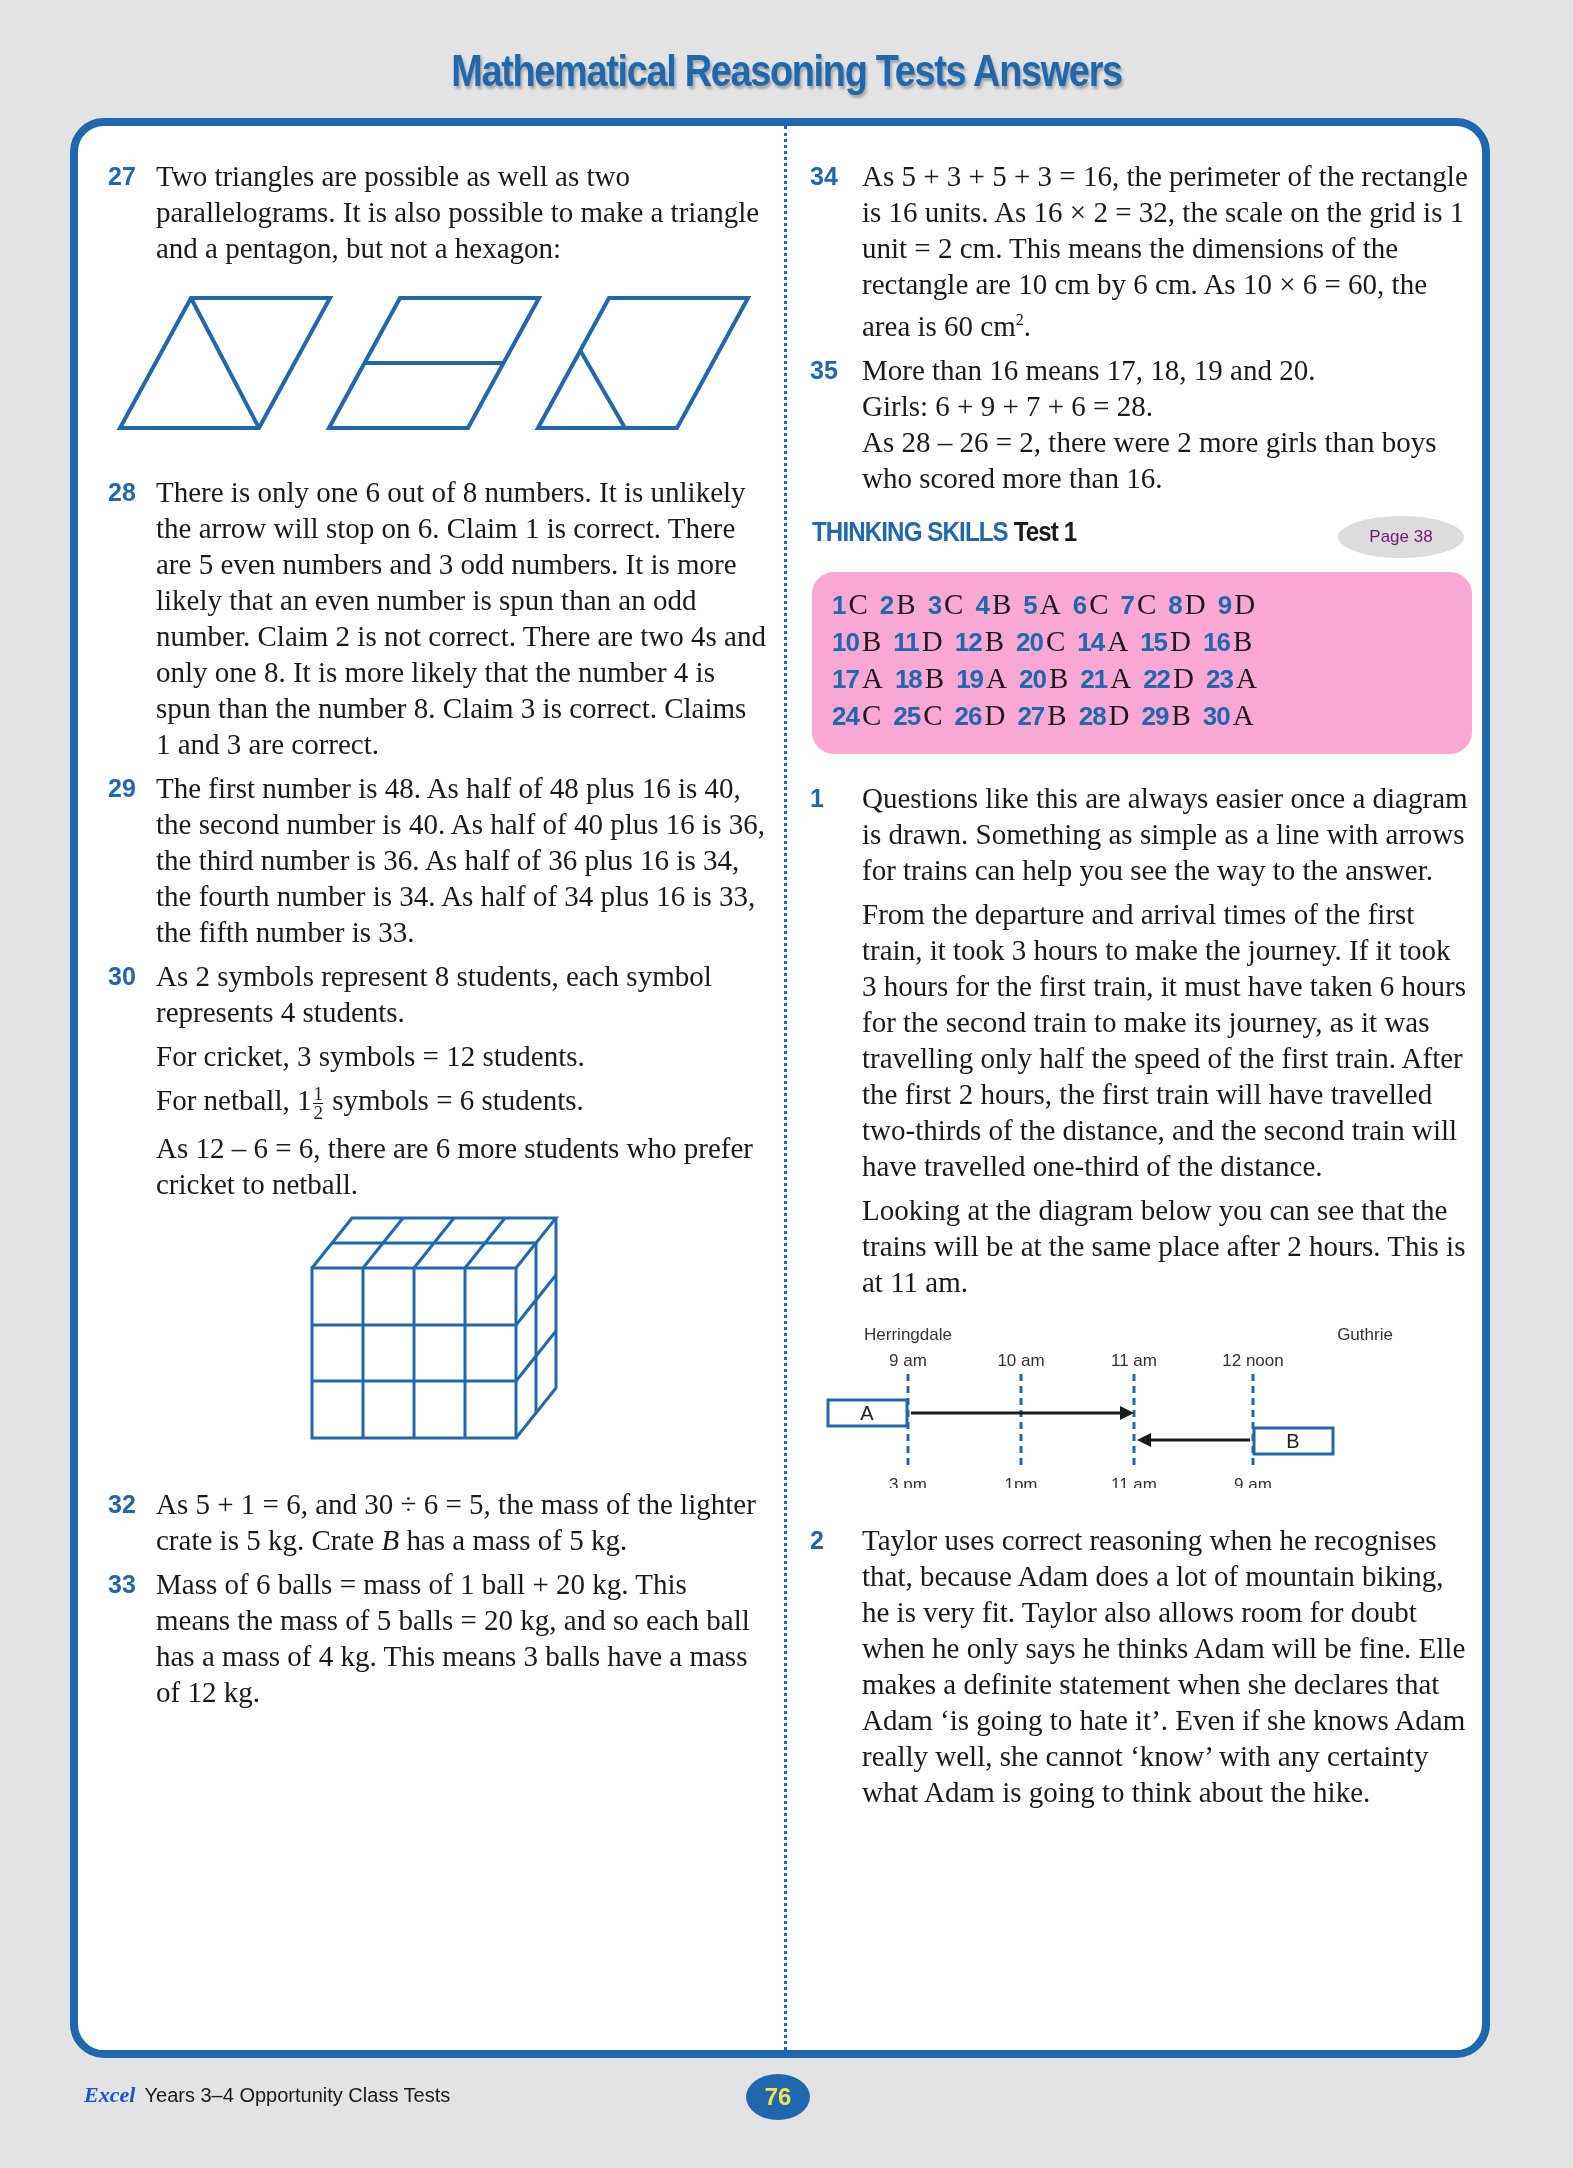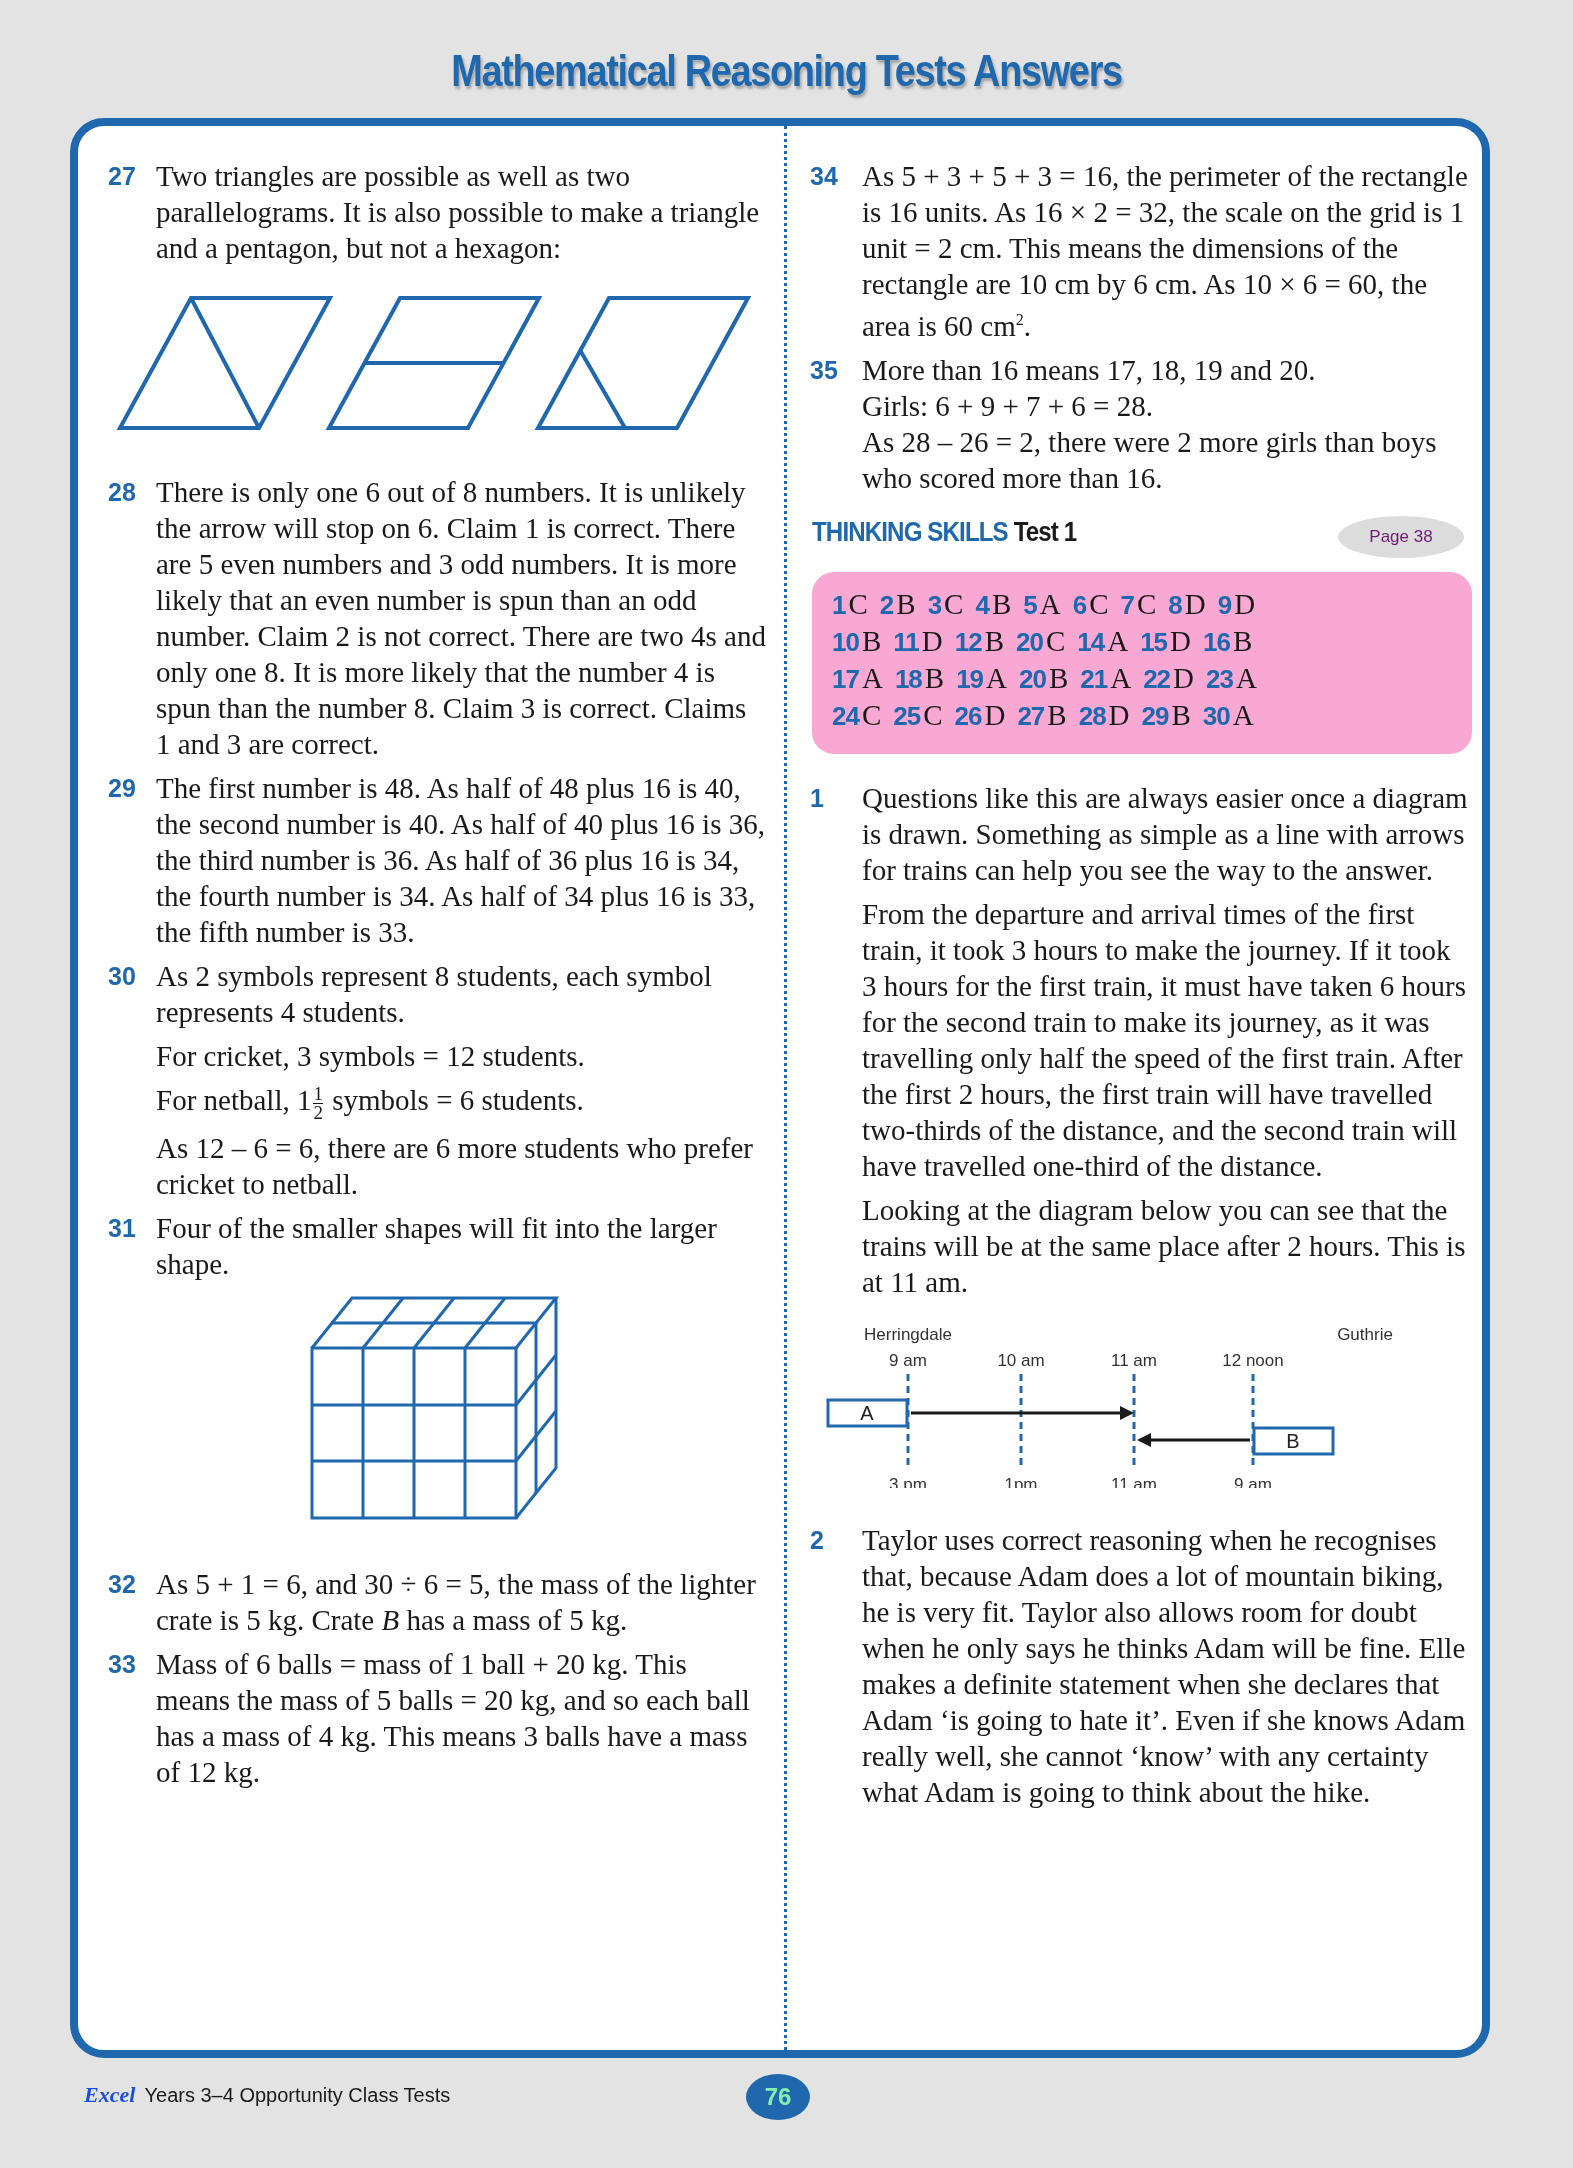--- a/index.html
+++ b/index.html
@@ -95,21 +95,21 @@
     position: absolute; left: 84px; top: 2082px;
     font-family: "Liberation Sans", sans-serif; font-size: 20px; color: #1a1a1a;
   }
   .footer-text .brand {
     font-family: "Liberation Serif", serif; font-style: italic; font-weight: bold;
     color: #1d4ed8; font-size: 22px; margin-right: 4px;
   }
   .page-number {
     position: absolute; left: 746px; top: 2074px;
     width: 64px; height: 46px; border-radius: 50%;
-    background: #2068ae; color: #86efac;
+    background: #2068ae; color: #fde047;
     font-family: "Liberation Sans", sans-serif; font-weight: bold; font-size: 24px;
     display: flex; align-items: center; justify-content: center;
   }
   svg text { font-family: "Liberation Sans", sans-serif; }
 </style>
 </head>
 <body>
 
 <div class="page-title">Mathematical Reasoning Tests Answers</div>
 
@@ -146,24 +146,20 @@
   </div>
 
   <div class="q">
     <span class="num">30</span>
     <p>As 2 symbols represent 8 students, each symbol represents 4 students.</p>
     <p>For cricket, 3 symbols = 12 students.</p>
     <p><span>For netball, 1</span><span class="frac"><span class="top">1</span><span>2</span></span><span> symbols = 6 students.</span></p>
     <p>As 12 – 6 = 6, there are 6 more students who prefer cricket to netball.</p>
   </div>
 
-  <div class="q">
-    <span class="num">31</span>
-    <p>Four of the smaller shapes will fit into the larger shape.</p>
-  </div>
   <div class="figure" style="margin-top:6px;">
     <svg width="660" height="250" viewBox="0 0 660 250">
       <g fill="none" stroke="#2068ae" stroke-width="3">
 
         <rect x="206" y="58" width="204" height="170"></rect>
         <line x1="257" y1="58" x2="257" y2="228"></line>
         <line x1="308" y1="58" x2="308" y2="228"></line>
         <line x1="359" y1="58" x2="359" y2="228"></line>
         <line x1="206" y1="115" x2="410" y2="115"></line>
         <line x1="206" y1="171" x2="410" y2="171"></line>

